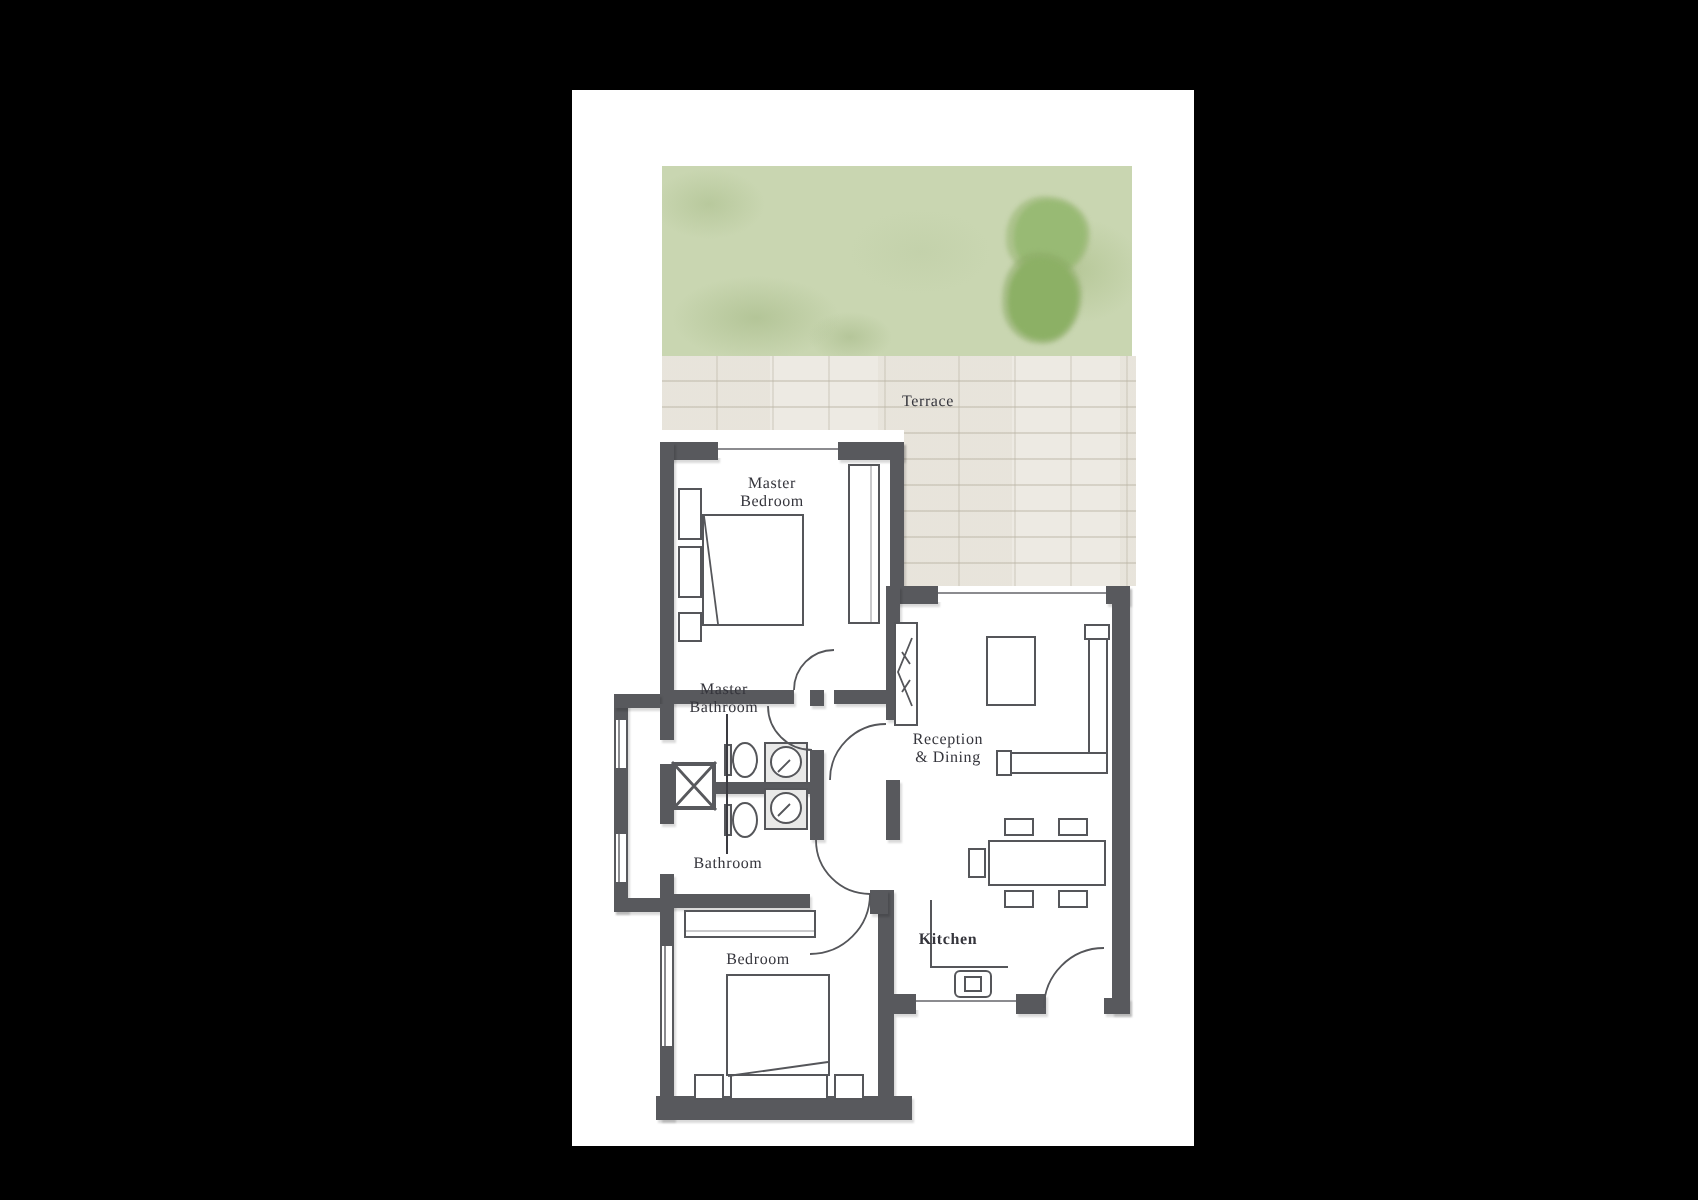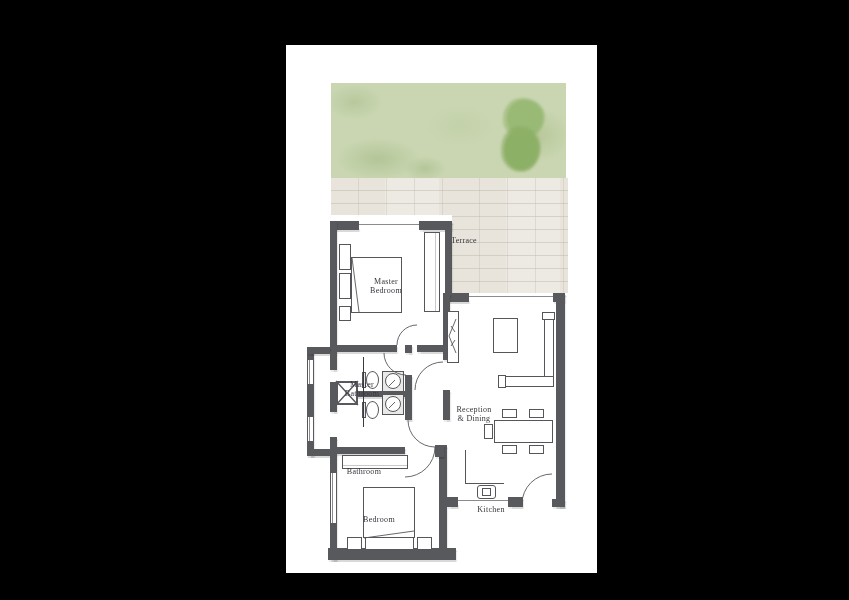--- a/index.html
+++ b/index.html
@@ -32,21 +32,21 @@
       repeating-linear-gradient(to right, rgba(222,217,205,.35) 0 54px, rgba(255,255,255,0) 54px 108px);
   }
   .w{position:absolute;background:#58595d;box-shadow:1px 1.5px 1px rgba(0,0,0,.15);}
   .winh{position:absolute;background:linear-gradient(to bottom,#fff 0 2px,#8b8b8f 2px 3px,#fff 3px 100%);box-shadow:none;}
   .winv{position:absolute;background:linear-gradient(to right,#fff 0 1px,#8b8b8f 1px 2px,#fff 2px 100%);}
   .f{position:absolute;border:1px solid #55565a;background:#fff;box-sizing:border-box;}
   .f.light{background:#e9e9e8;}
   .round{border-radius:50%;}
   .lbl{
     position:absolute;font-size:8px;line-height:1.12;color:#35353c;
-    text-align:center;letter-spacing:.3px;white-space:nowrap;margin-top:40px;
+    text-align:center;letter-spacing:.3px;white-space:nowrap;
   }
   svg.overlay{position:absolute;left:0;top:0;}
   .sep{position:absolute;background:#3a3a40;}
 </style>
 </head>
 <body>
 
 <div class="page">
 
   <div class="garden">
@@ -161,16 +161,16 @@
   </div>
   <div class="lbl" style="left:48px;top:296px;width:56px;">
     <span>Master</span><br>
     <span>Bathroom</span>
   </div>
   <div class="lbl" style="left:50px;top:383px;width:56px;">Bathroom</div>
   <div class="lbl" style="left:158px;top:321px;width:60px;">
     <span>Reception</span><br>
     <span>&amp; Dining</span>
   </div>
-  <div class="lbl" style="left:180px;top:421px;width:50px;">Kitchen</div>
+  <div class="lbl" style="left:163px;top:421px;width:50px;font-weight:bold;">Kitchen</div>
   <div class="lbl" style="left:68px;top:431px;width:50px;">Bedroom</div>
 
 </div>
 
 </body></html>

